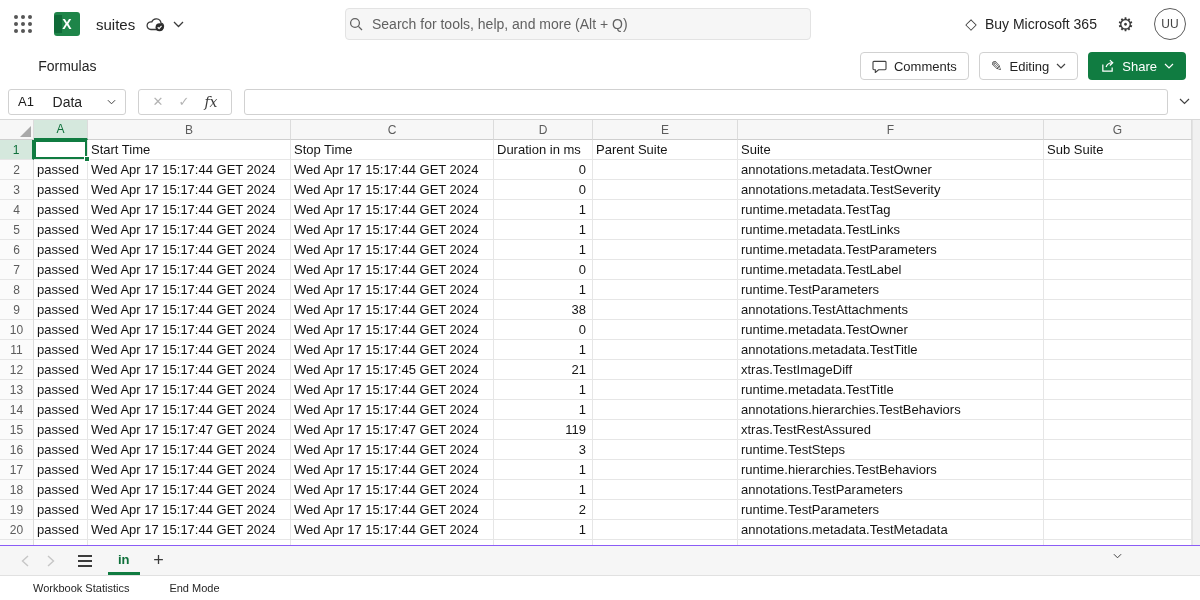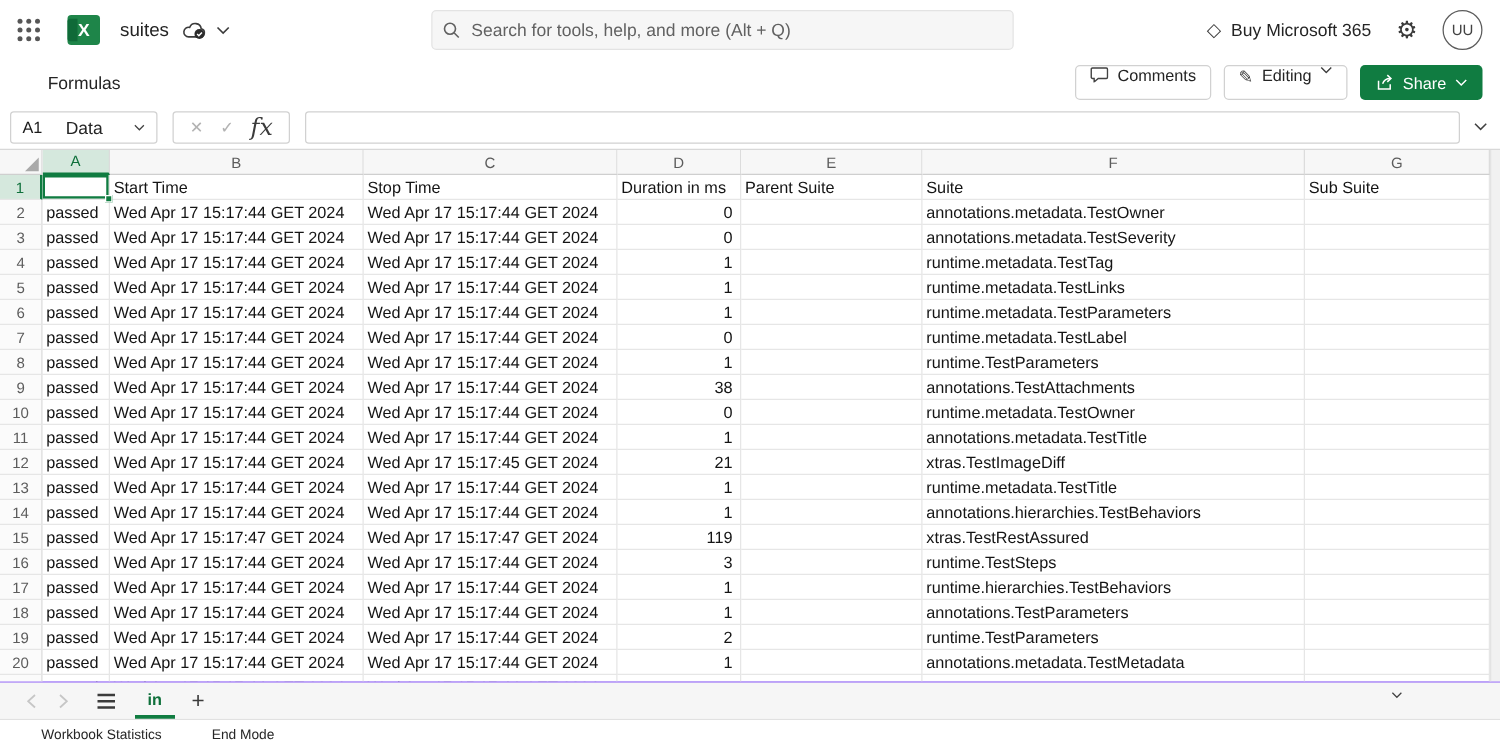--- a/index.html
+++ b/index.html
@@ -11,51 +11,51 @@
   .waffle { display:grid; grid-template-columns:repeat(3,4px); grid-gap:3px; cursor:pointer; margin-right:22px; }
   .waffle i { width:4px; height:4px; border-radius:50%; background:#565656; }
   .xl-icon { width:26px; height:24px; background:#1E8549; border-radius:3px; position:relative; margin-right:16px;
     display:flex; align-items:center; justify-content:center; }
   .xl-icon::before { content:""; position:absolute; left:0; top:3px; bottom:3px; width:8px; background:#0F6A38; border-radius:2px 0 0 2px; }
   .xl-icon span { position:relative; color:#fff; font-weight:bold; font-size:14px; }
   .doc-title { font-size:15px; color:#242424; margin-right:10px; }
   .cloud-wrap { display:flex; align-items:center; gap:8px; }
   .chev { display:inline-block; }
   .searchbox { position:absolute; left:345px; top:8px; width:466px; height:32px; background:#f6f6f6;
-    border:1px solid #e3e3e3; border-radius:4px; display:flex; align-items:center; padding:0 8px; gap:9px; }
+    border:1px solid #e3e3e3; border-radius:4px; display:flex; align-items:center; padding:0 3px; gap:9px; }
   .searchbox input { border:none; outline:none; background:transparent; font-size:14px; color:#616161; width:100%;
     font-family:"Liberation Sans", sans-serif; }
   .searchbox input::placeholder { color:#616161; }
   .top-right { margin-left:auto; display:flex; align-items:center; gap:20px; }
   .buy { display:flex; align-items:center; gap:8px; font-size:14px; cursor:pointer; }
   .diamond { font-size:15px; color:#3b3b3b; }
   .gear { font-size:19px; color:#3b3b3b; cursor:pointer; line-height:1; }
   .avatar { width:32px; height:32px; border-radius:50%; border:1px solid #5c5c5c; display:flex; align-items:center;
     justify-content:center; font-size:12px; color:#424242; cursor:pointer; background:#fff; }
 
   
   .menubar { height:36px; display:flex; align-items:center; padding:0 14px; background:#fff; }
   .menu-items { display:flex; align-items:center;flex-direction:column; }
   .mitem { padding:0 14px; font-size:14px; color:#242424; cursor:pointer; line-height:36px; }
   .mitem:first-child { padding-left:4px; }
   .mb-right { margin-left:auto; display:flex; align-items:center; gap:10px; }
-  .pillbtn { height:28px; border:1px solid #d1d1d1; border-radius:4px; background:#fff; display:flex; 
+  .pillbtn { height:28px; border:1px solid #d1d1d1; border-radius:4px; background:#fff; display:flex; align-items:center;
     gap:7px; padding:0 11px; font-size:13px; color:#242424; cursor:pointer; }
   .sharebtn { height:28px; border:none; border-radius:4px; background:#107C41; color:#fff; display:flex; align-items:center;
     gap:7px; padding:0 12px; font-size:13px; cursor:pointer; }
   .pencil { font-size:14px; color:#424242; }
 
   
   .fbar { height:36px; display:flex; align-items:center; padding:0 8px; border-bottom:1px solid #d8d8d8; background:#fff; }
   .namebox { width:118px; height:26px; border:1px solid #d1d1d1; border-radius:3px; display:flex; align-items:center;
     justify-content:space-between; padding:0 9px; font-size:13px; color:#1a1a1a; cursor:pointer; }
   .fxgroup { width:94px; height:26px; border:1px solid #d1d1d1; border-radius:3px; margin-left:12px; display:flex;
     align-items:center; justify-content:space-around; padding:0 6px; }
   .fx-x, .fx-ck { color:#b3b3b3; font-size:13px; }
-  .fx-fx { font-family:"DejaVu Serif", serif; font-style:italic; font-size:19px; color:#3b3b3b; }
+  .fx-fx { font-family:"DejaVu Serif", serif; font-style:italic; font-size:14px; color:#3b3b3b; }
   .finput { flex:1; height:26px; border:1px solid #d1d1d1; border-radius:3px; margin:0 8px 0 12px; font-size:13px;
     padding:0 6px; outline:none; font-family:"Liberation Sans", sans-serif; }
   .fexpand { width:16px; display:flex; justify-content:center; cursor:pointer; }
 
   
   .grid { height:425px; position:relative; background:#fff; }
   .colheads { display:flex; height:20px; }
   .corner { width:34px; height:20px; background:#f7f7f7; border-right:1px solid #dcdcdc; border-bottom:1px solid #cfcfcf;
     position:relative; cursor:pointer; }
   .tri { position:absolute; right:2px; bottom:2px; width:0; height:0; border-left:11px solid transparent;

